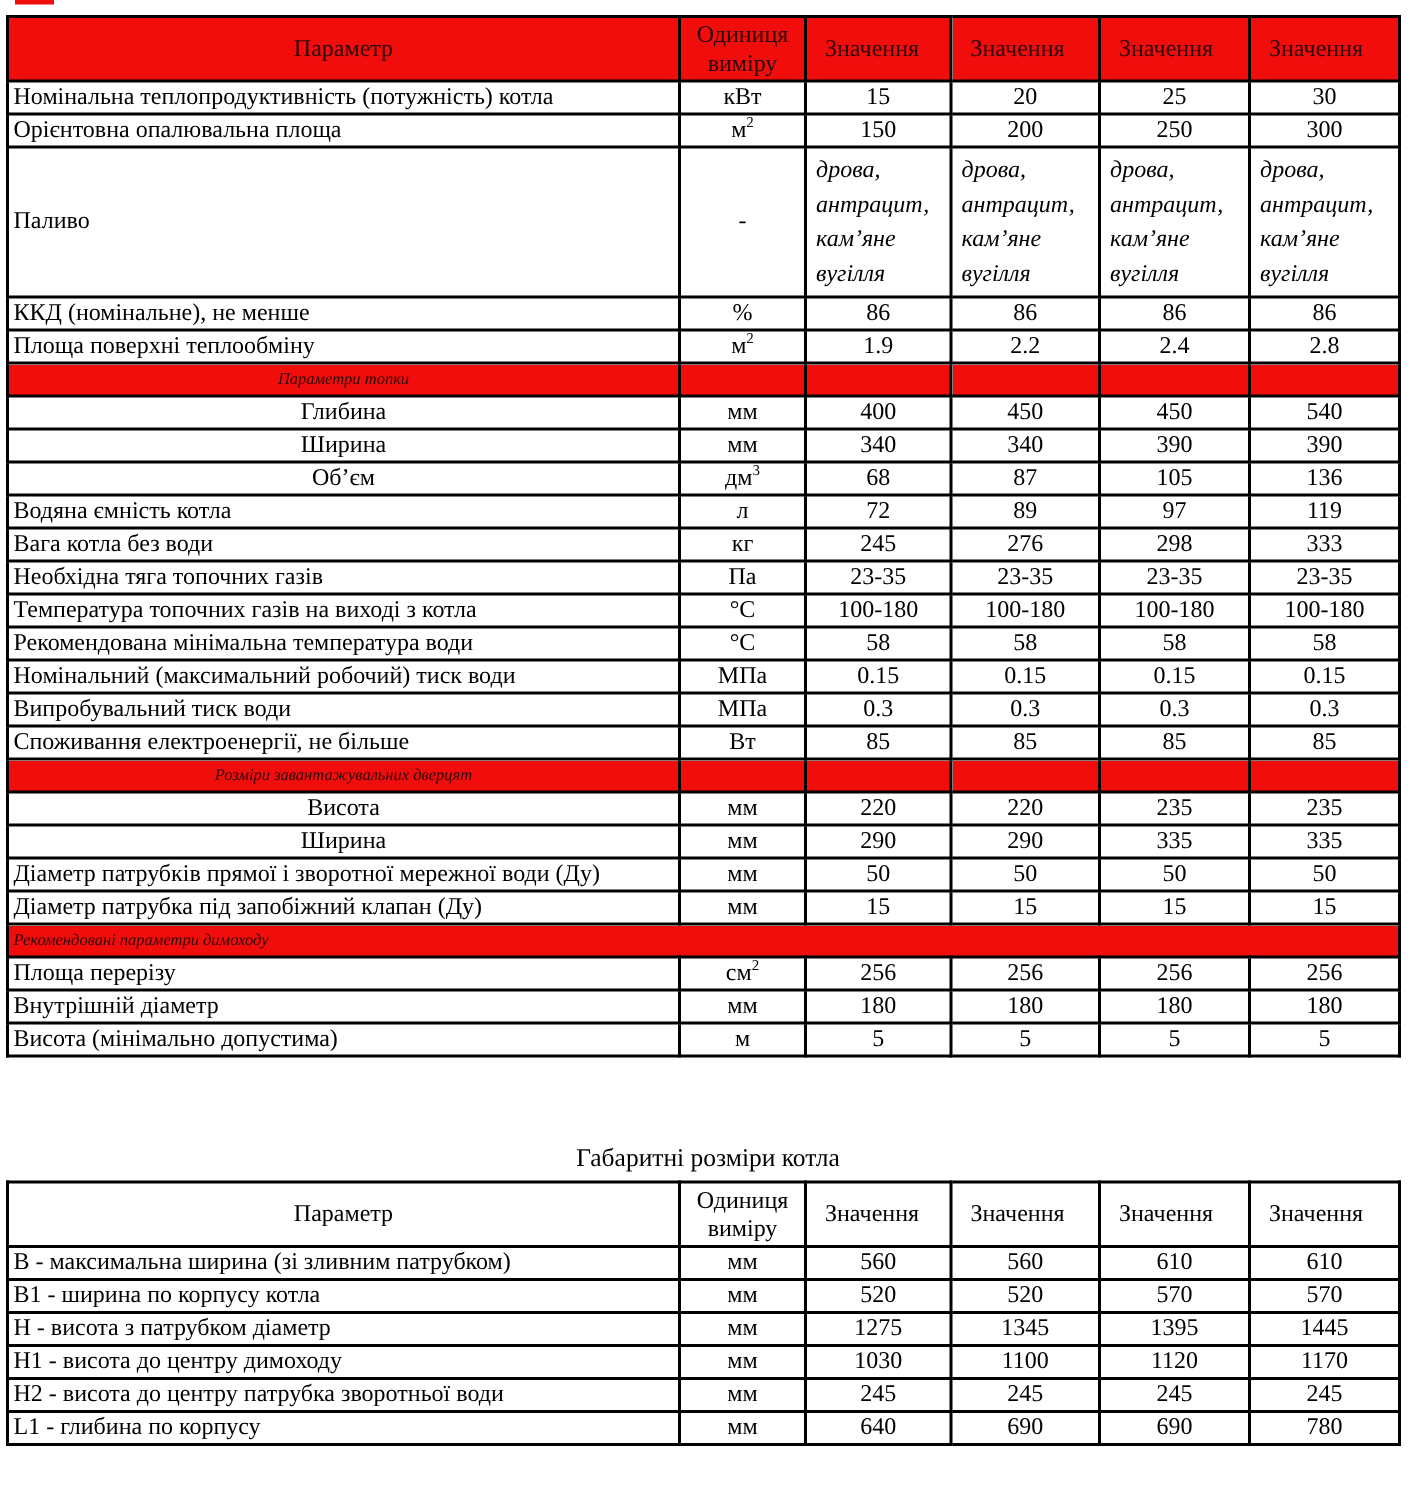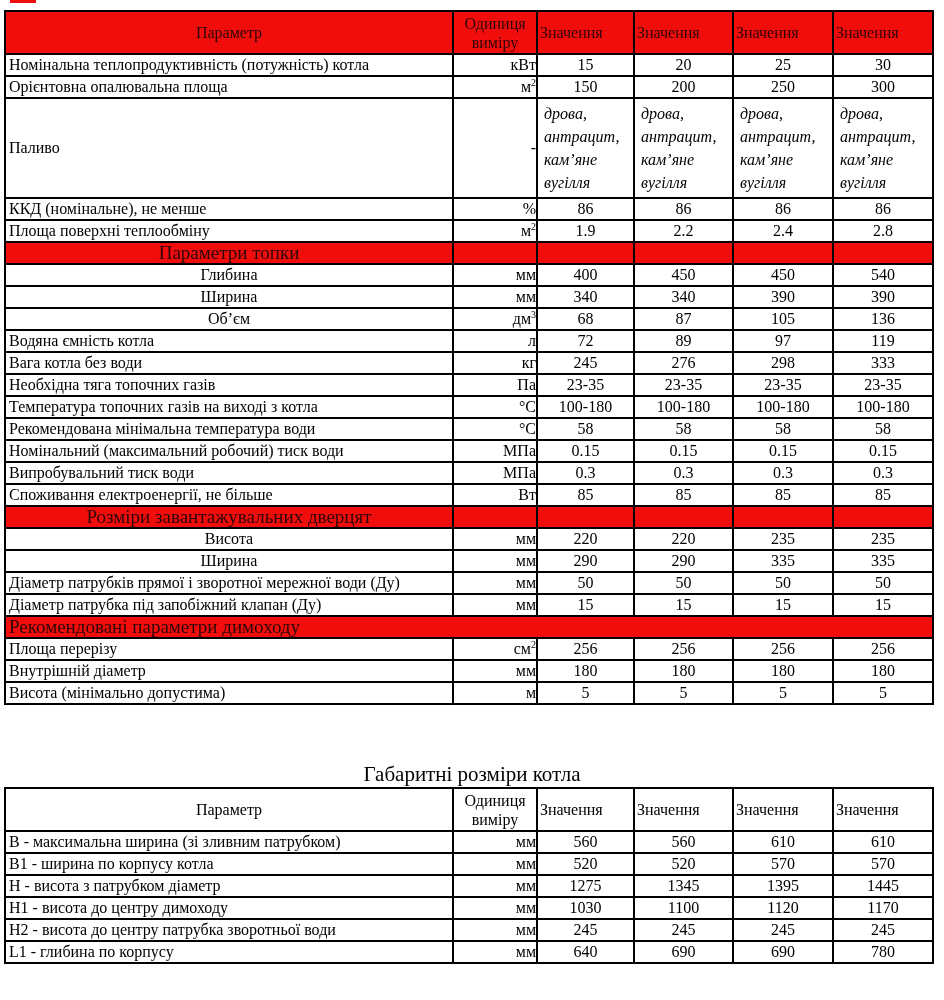--- a/index.html
+++ b/index.html
@@ -28,45 +28,45 @@
   .spec td {
     border: 2px solid #000;
     font-size: 16px;
     line-height: 20px;
     vertical-align: middle;
     overflow: hidden;
     padding: 0;
   }
   tr.head td { height: 41px; }
   tr.data td { height: 20px; }
-  tr.section td { height: 17px; font-size: 19px; }
+  tr.section td { height: 17px; font-size: 11px; font-style: italic; }
   .red { background: var(--red, #f20d0d); }
   .red-text { color: #2d0707; }
   td.param  { text-align: left; padding: 0 16px 0 3px; }
   td.cparam { text-align: center; }
-  td.unit   { text-align: right; margin-left: 36px; }
+  td.unit   { text-align: center; margin-left: 36px; }
   td.val    { text-align: center; }
   td.hparam { text-align: center; }
   td.hunit  { text-align: center; line-height: 19px; }
-  td.hval   { text-align: left; padding-left: 2px; }
+  td.hval   { text-align: left; padding-left: 12px; }
   td.fuel {
     text-align: left;
     padding: 3px 2px 3px 6px;
     white-space: pre-line;
     line-height: 23px;
     vertical-align: middle;
     font-style: italic;
   }
   sup { font-size: 10px; line-height: 0; }
   .tbl-title {
     position: absolute;
     left: 0; top: 762px;
     width: 944px;
     text-align: center;
-    font-size: 21px;
+    font-size: 17px;
   }
 </style>
 </head>
 <body>
 
 <div class="sliver"></div>
 
 <table id="t1" class="spec">
   <colgroup>
     <col style="width:448px">

